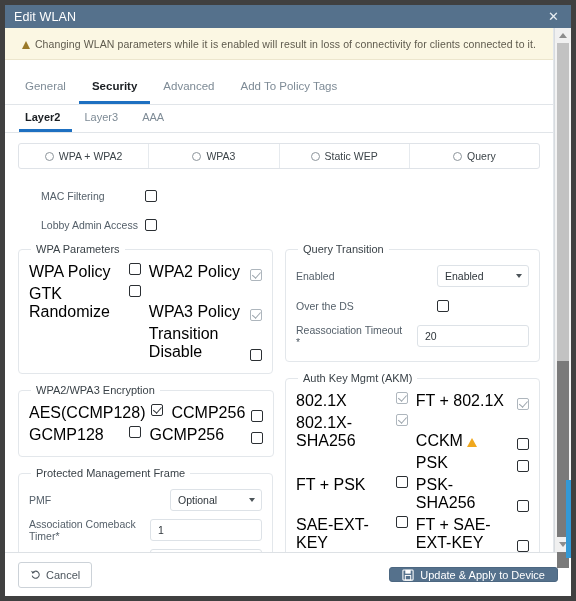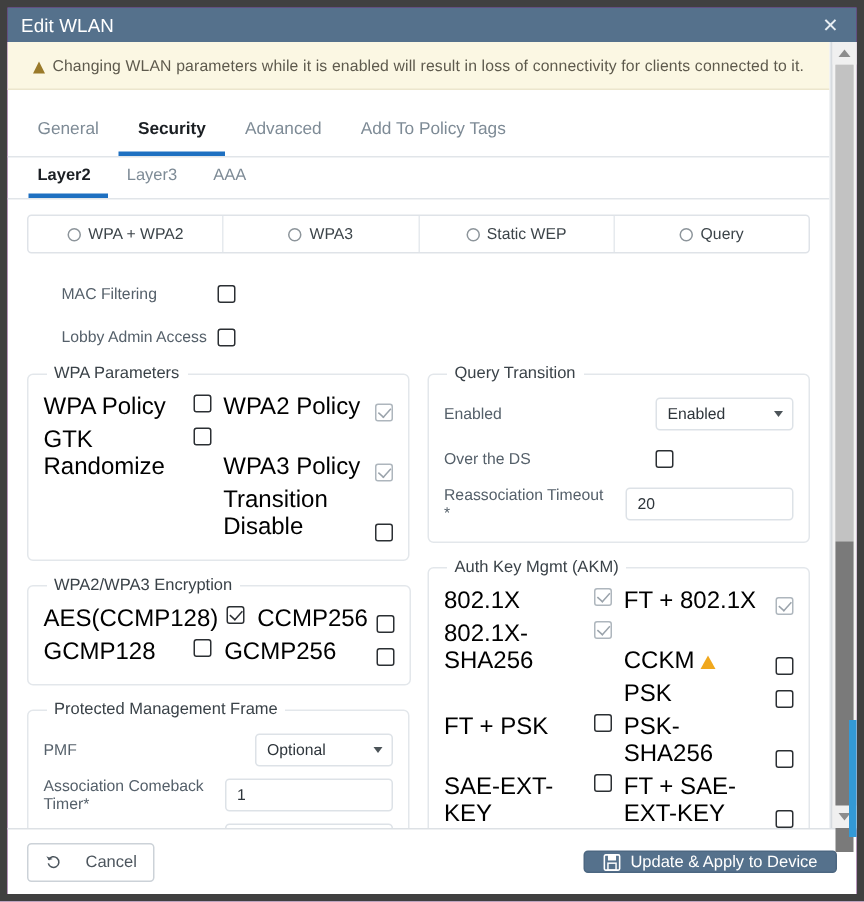--- a/index.html
+++ b/index.html
@@ -325,21 +325,21 @@
     padding: 0 13px;
   }
   .btn-cancel {
     height: 26px;
     border: 1px solid #ccd2d8;
     border-radius: 3px;
     background: #fff;
     color: #4d565e;
     font-size: 11px;
     padding: 0 11px;
-    display: flex; align-items: center; gap: 16px;
+    display: flex; align-items: center; gap: 5px;
     cursor: pointer;
     font-family: "Liberation Sans", sans-serif;
   }
   .btn-primary {
     margin-left: auto;
     height: 15px;
     border: 1px solid #4c6781;
     border-radius: 3px;
     background: #55718c;
     color: #ffffff;

